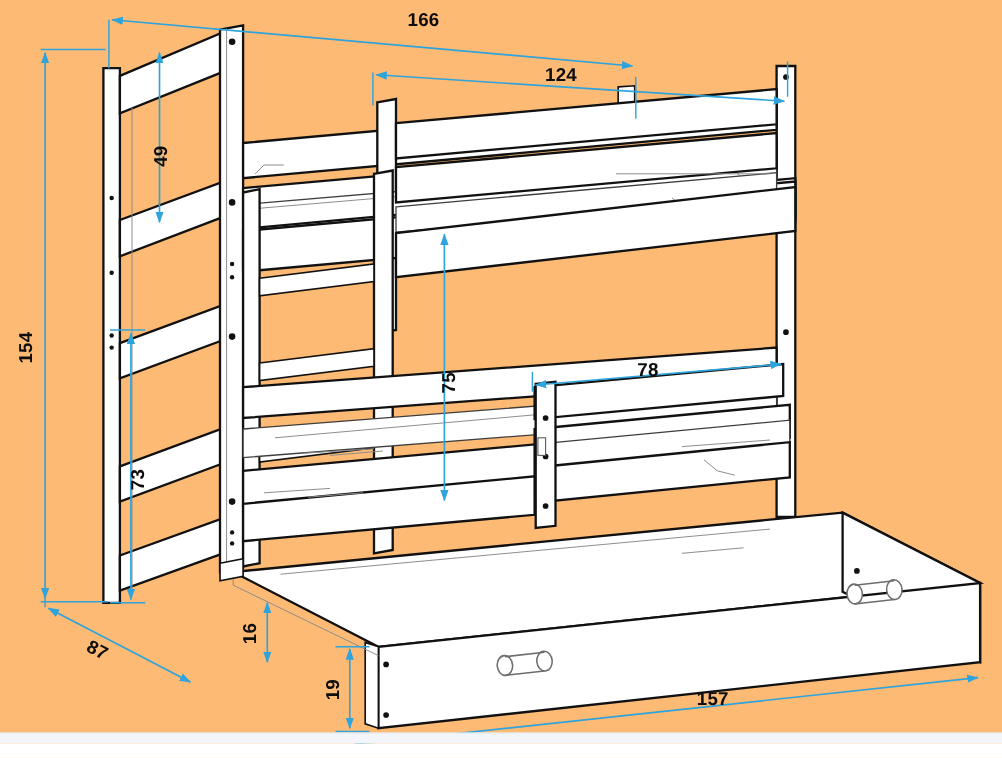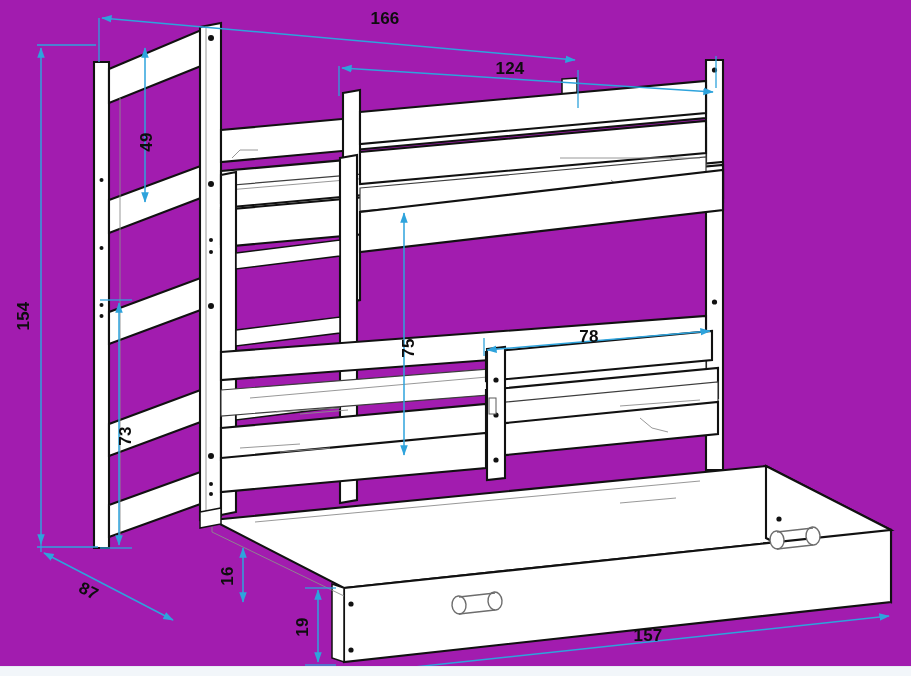--- a/index.html
+++ b/index.html
@@ -5,21 +5,21 @@
 <style>
   html,body{margin:0;padding:0;background:#ffffff;}
   body{
     font-family:"Liberation Sans", sans-serif;
     -webkit-font-smoothing:antialiased;
   }
   #stage{
     position:relative;
     width:911px;
     height:676px;
-    background:#a21caf;
+    background:#fdba74;
     overflow:hidden;
   }
   #stage .bottom-band{
     position:absolute;
     left:0; bottom:0; width:911px; height:9px;
     background:#f2f6fa;
     border-top:1px solid #e6edf4;
   }
   svg#drawing{
     position:absolute; left:0; top:0;

